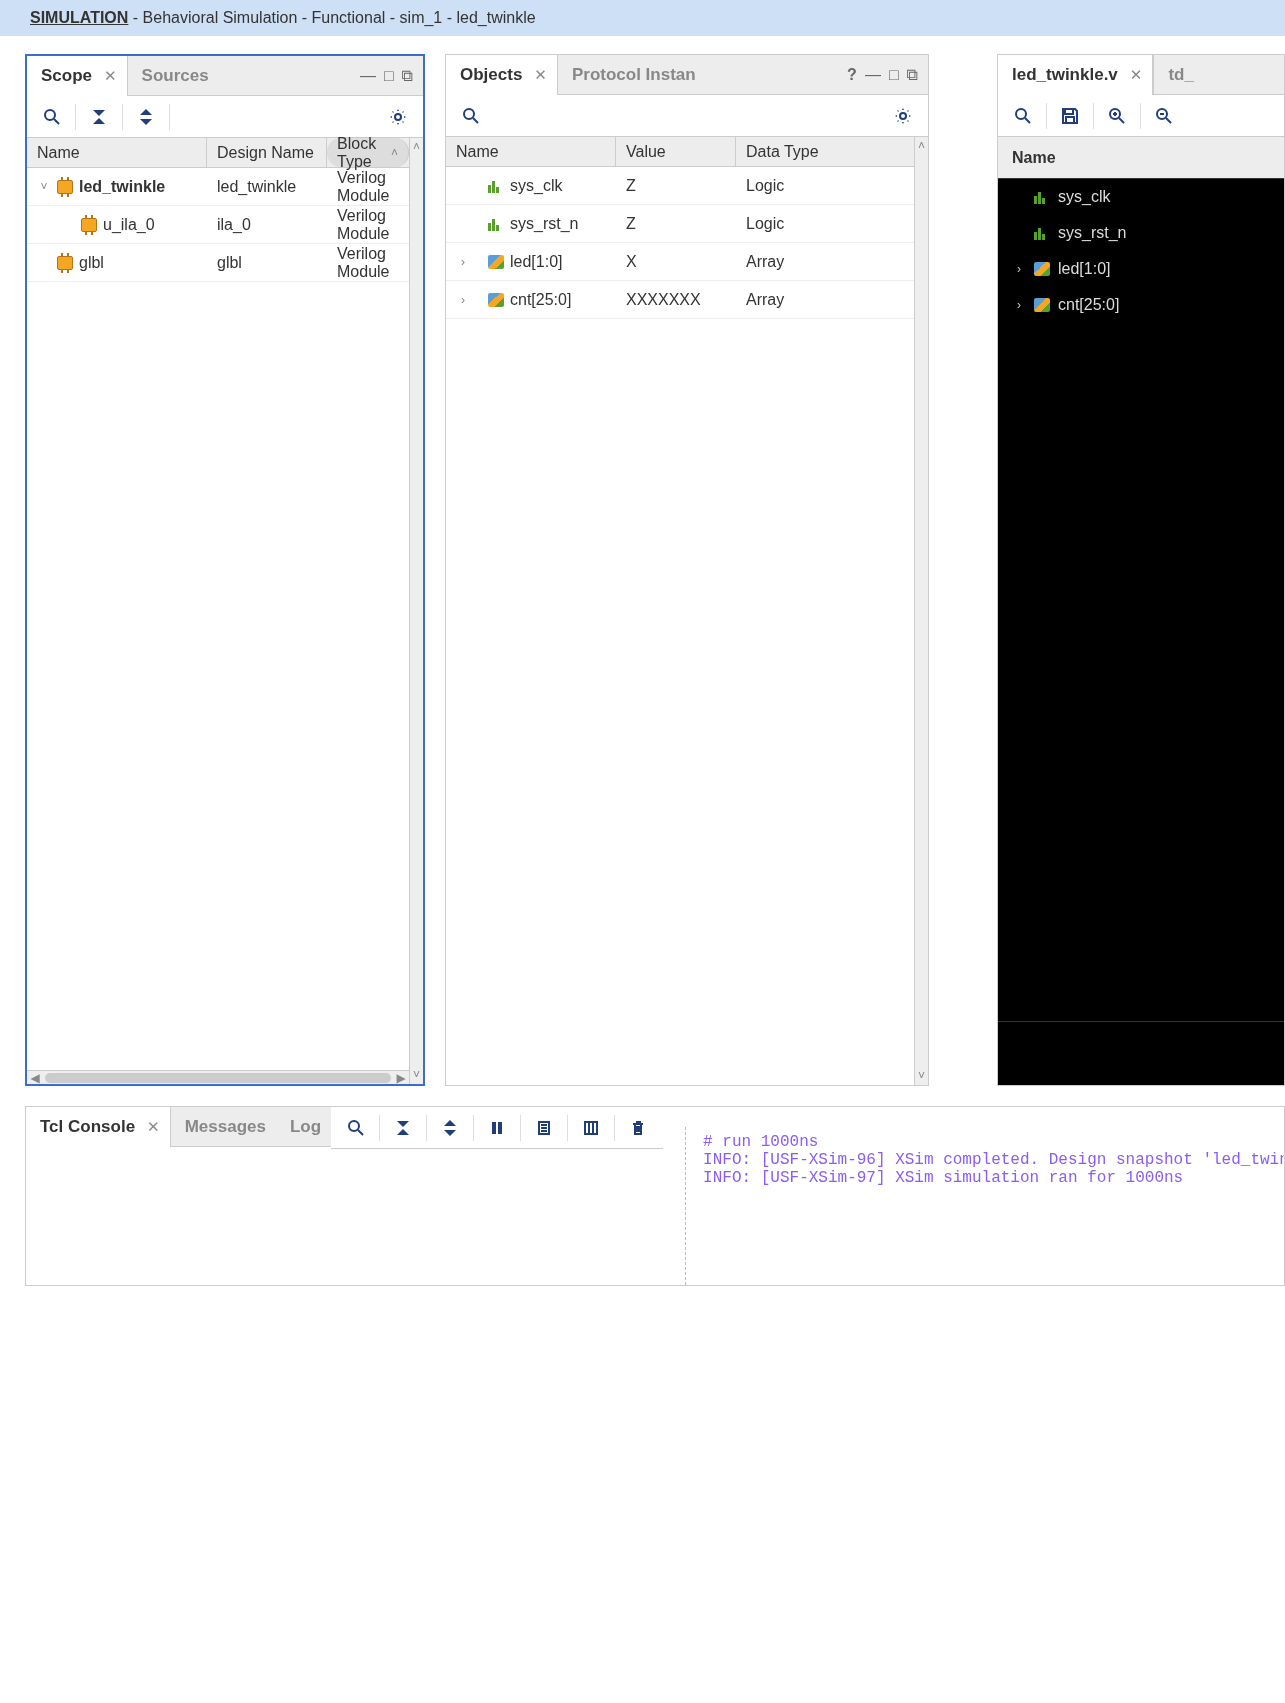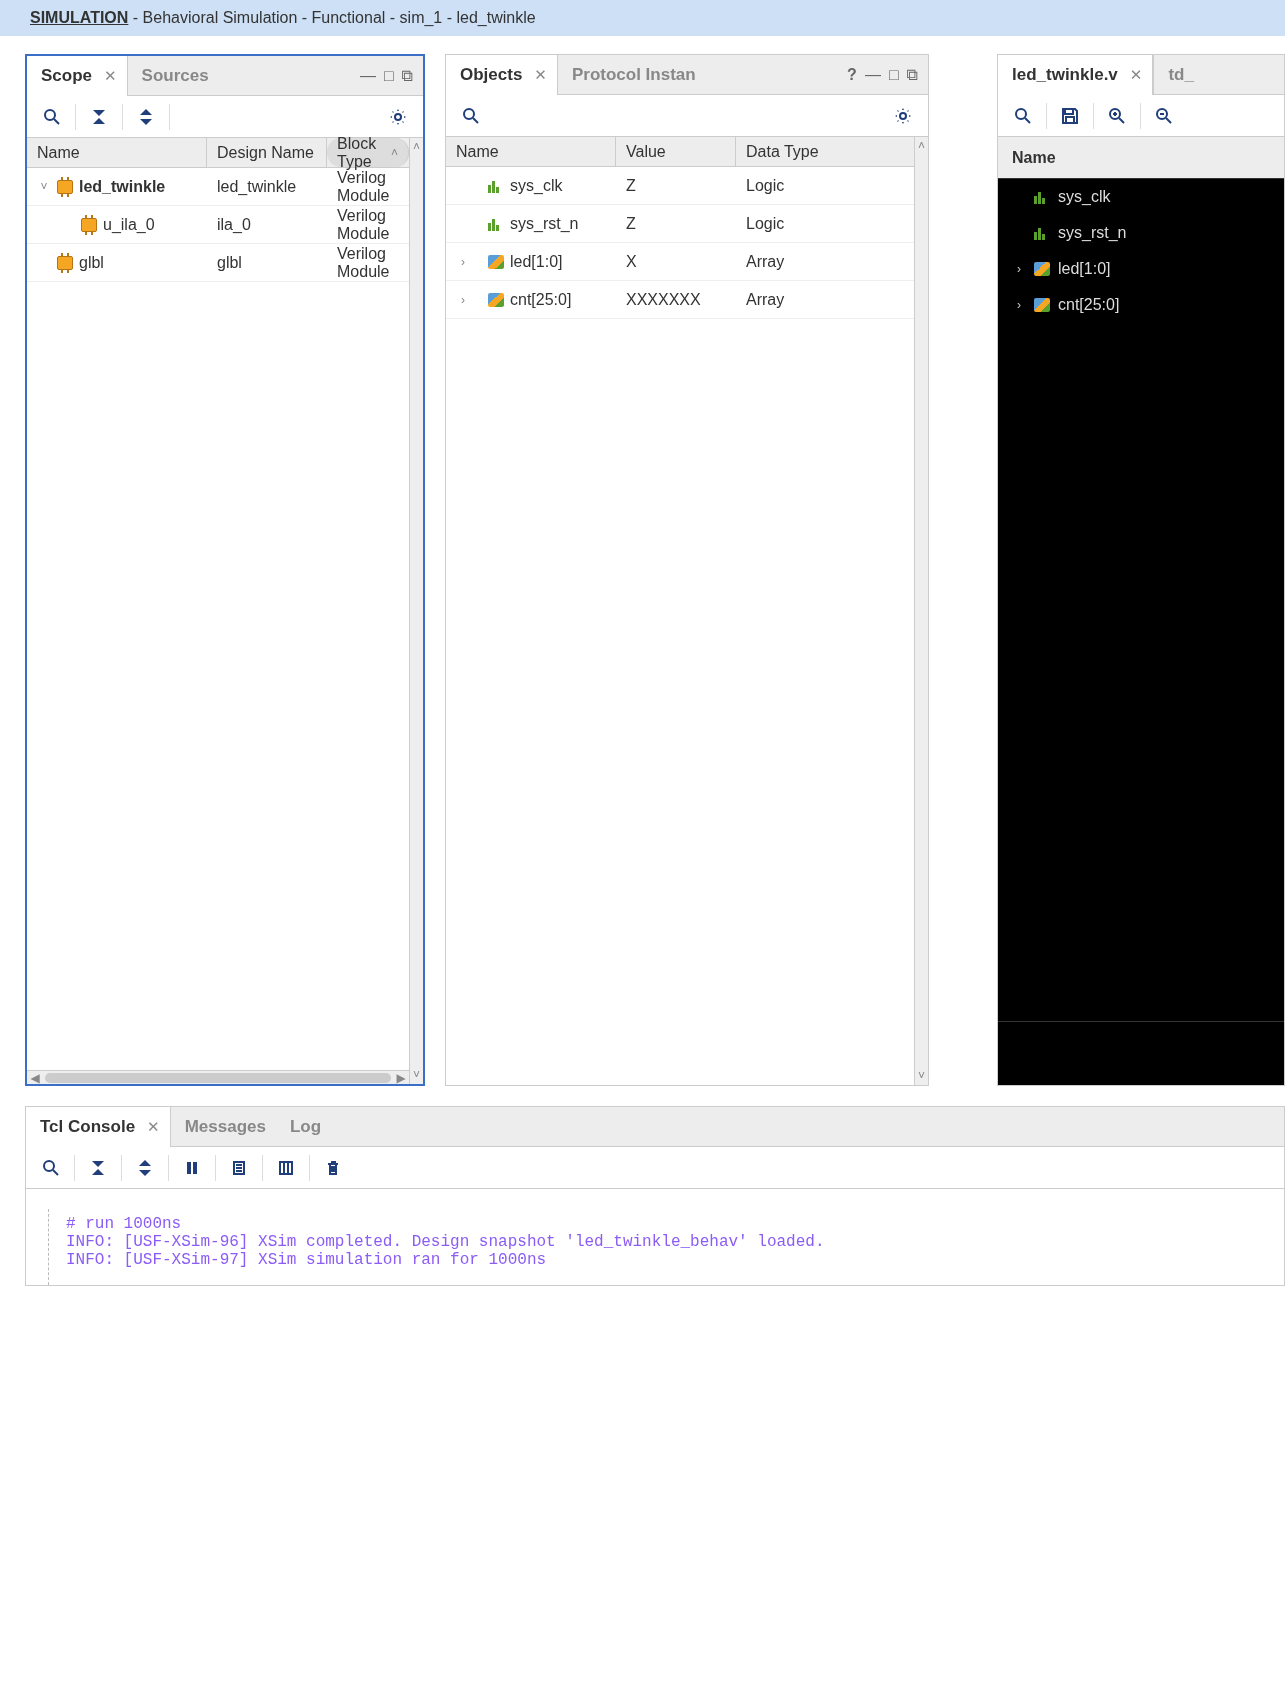--- a/index.html
+++ b/index.html
@@ -48,21 +48,21 @@
 
 
 .wave-panel { flex:1; display:flex; flex-direction:column; min-width:240px; border:1px solid #ccc;margin-left:48px; }
 .wave-body { flex:1; display:flex; }
 .wave-names { width:100%; background:#000; color:#ddd; }
 .wave-header { background:#ededed; color:#333; height:42px; display:flex; align-items:center; padding:0 14px; font-weight:bold; border-bottom:1px solid #333; }
 .wave-row { height:36px; display:flex; align-items:center; padding:0 14px; gap:8px; font-size:16px; }
 .wave-row .tree-toggle { color:#ccc; }
 
 
-.console { position:absolute; left:25px; right:0; top:1106px; height: 180px; border:1px solid #ccc; background:#fff; display:flex; flex-direction:column; }
+.console { position:absolute; left:25px; right:0; top:1106px; height: 180px; border:1px solid #ccc; background:#fff; display:flex; flex-direction:row; }
 .console .toolbar { border-bottom:1px solid #ccc; }
 .console-text { flex:1; font-family: 'Courier New', monospace; font-size:16px; color:#8b5cf6; padding:6px 14px 6px 40px; white-space:pre; overflow:hidden; position:relative;margin-top:20px; }
 .console-text::before { content:''; position:absolute; left:22px; top:0; bottom:0; border-left:1px dashed #bbb; }
 
 svg { display:block; }
 </style>
 </head>
 <body>
 
 <div class="title-bar">

